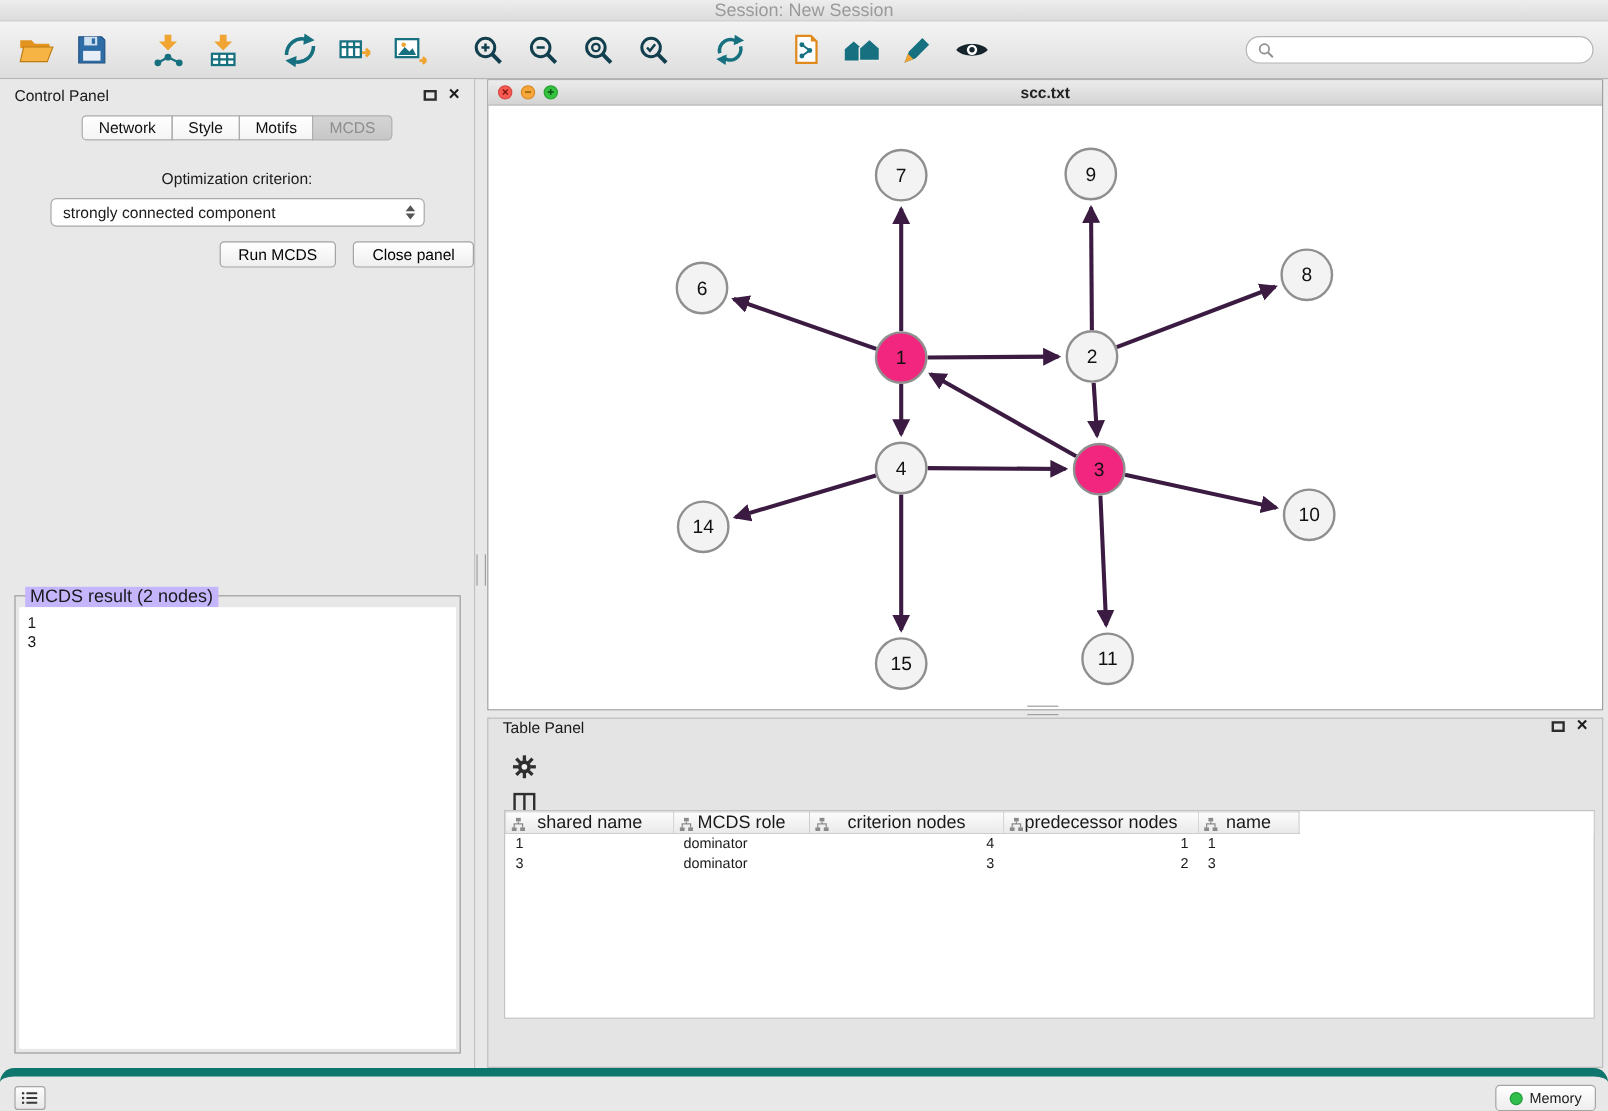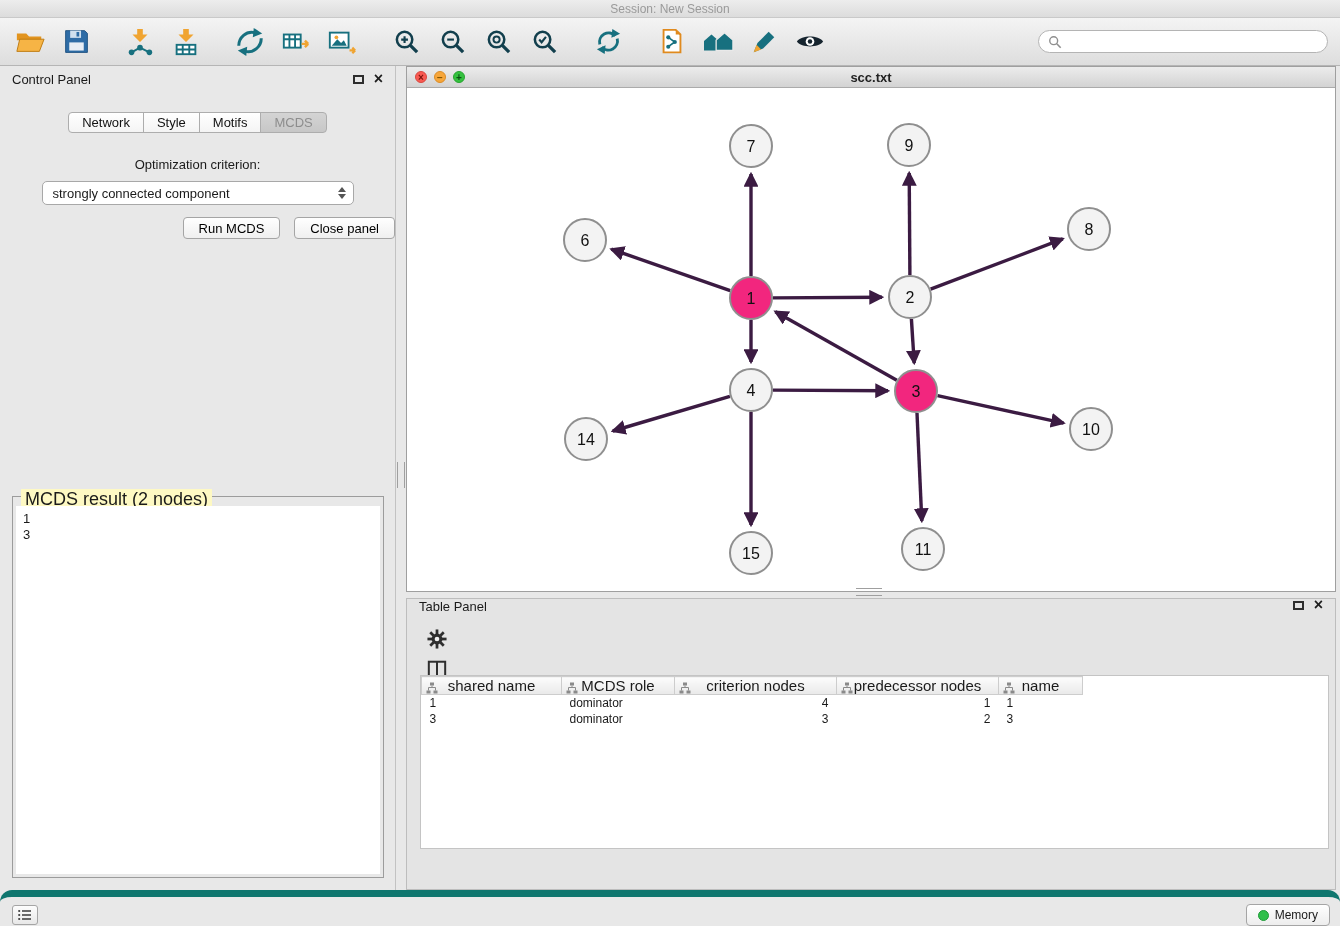--- a/index.html
+++ b/index.html
@@ -3,21 +3,21 @@
 <meta charset="utf-8">
 <style>
   * { margin:0; padding:0; box-sizing:border-box; }
   html,body { width:1340px; height:926px; overflow:hidden; }
   body { font-family:"Liberation Sans", sans-serif; background:#e8e8e8; color:#1a1a1a; }
   .app { position:relative; width:1340px; height:926px; background:#e8e8e8; overflow:hidden; }
 
   
   .titlebar { position:absolute; left:0; top:0; width:1340px; height:18px;
     background:linear-gradient(#ededed,#dcdcdc); border-bottom:1px solid #c9c9c9;
-    text-align:center; font-size:12px; line-height:18px; color:#9a9a9a; }
+    text-align:center; font-size:15px; line-height:18px; color:#9a9a9a; }
 
   
   .toolbar { position:absolute; left:0; top:18px; width:1340px; height:48px;
     background:linear-gradient(#f4f4f4,#dddddd); border-bottom:1px solid #b5b5b5;
     display:flex; align-items:center; padding:0 12px; }
   .tbgroup { display:flex; align-items:center; gap:10px; margin-right:28px; }
   .tbicon { width:36px; height:36px; display:flex; align-items:center; justify-content:center; cursor:default; }
   .tbicon svg { display:block; }
   .search-wrap { margin-left:auto; }
   .searchbox { width:290px; height:23px; border:1px solid #b4b4b4; border-radius:12px;
@@ -25,41 +25,41 @@
   .searchbox input { border:none; outline:none; flex:1; font-size:13px; font-family:"Liberation Sans", sans-serif; background:transparent; }
 
   
   .control-panel { position:absolute; left:0; top:66px; width:396px; height:824px;
     background:#e8e8e8; border-right:1px solid #c2c2c2; }
   .cp-header { height:26px; display:flex; align-items:center; padding:0 12px; }
   .cp-title { font-size:13px; }
   .panel-controls { margin-left:auto; display:flex; gap:10px; align-items:center; }
   .float-btn { width:11px; height:9px; border:2px solid #2d2d2d; display:inline-block; cursor:default; }
   .close-x { font-size:16px; font-weight:bold; color:#1d1d1d; line-height:12px; cursor:default; }
-  .cp-tabs { display:flex; justify-content:center; margin-top:20px; }
+  .cp-tabs { display:flex; justify-content:center; margin-top:4px; }
   .seg-tab { height:21px; padding:0 13px; font-size:13px; line-height:19px;
     background:linear-gradient(#ffffff,#f4f4f4); border:1px solid #adadad; margin-left:-1px;
     font-family:"Liberation Sans", sans-serif; cursor:default; color:#111; }
   .seg-tab:first-child { border-radius:4px 0 0 4px; margin-left:0; }
   .seg-tab:last-child { border-radius:0 4px 4px 0; }
   .seg-tab.active { background:linear-gradient(#d4d4d4,#c7c7c7); color:#8d8d8d; }
   .opt-label { text-align:center; margin-top:24px; font-size:13px; }
   .dropdown { margin:9px auto 0; width:312px; height:24px; background:#fff;
     border:1px solid #a8a8a8; border-radius:5px; display:flex; align-items:center;
     padding:0 7px 0 10px; font-size:13px; cursor:default; }
   .dd-arrows { margin-left:auto; display:flex; flex-direction:column; align-items:center; }
   .dd-arrows i { width:0; height:0; border-left:4px solid transparent; border-right:4px solid transparent; display:block; }
   .dd-arrows .up { border-bottom:5px solid #555; margin-bottom:2px; }
   .dd-arrows .down { border-top:5px solid #555; }
   .cp-buttons { display:flex; justify-content:flex-end; gap:14px; margin-top:12px; }
   .cp-btn { height:22px; padding:0 15px; font-size:13px; font-family:"Liberation Sans", sans-serif;
     background:linear-gradient(#ffffff,#efefef); border:1px solid #a5a5a5; border-radius:4px; cursor:default; }
   .result-group { position:absolute; left:12px; top:430px; width:372px; height:382px;
     border:1px solid #9c9c9c; }
-  .result-title { position:absolute; top:-8px; left:8px; background:#fef9c3; padding:0 4px; font-size:18px; }
+  .result-title { position:absolute; top:-8px; left:8px; background:#c4b5fd; padding:0 4px; font-size:15px; }
   .result-area { position:absolute; left:3px; right:3px; top:9px; bottom:3px; background:#fff;
     font-size:13px; line-height:16px; padding:5px 7px; overflow:hidden; }
 
   
   .network-window { position:absolute; left:406px; top:66px; width:930px; height:526px;
     background:#ffffff; border:1px solid #9f9f9f; }
   .nw-titlebar { position:relative; height:21px; background:linear-gradient(#ececec,#d3d3d3);
     border-bottom:1px solid #ababab; display:flex; align-items:center; justify-content:center; }
   .traffic { position:absolute; left:8px; top:4px; display:flex; gap:7px; }
   .light { width:12px; height:12px; border-radius:50%; font-size:10px; font-weight:bold;

